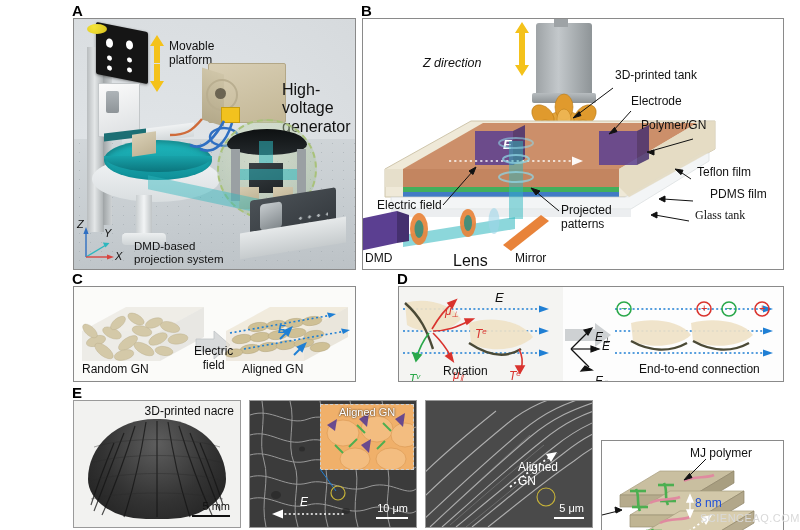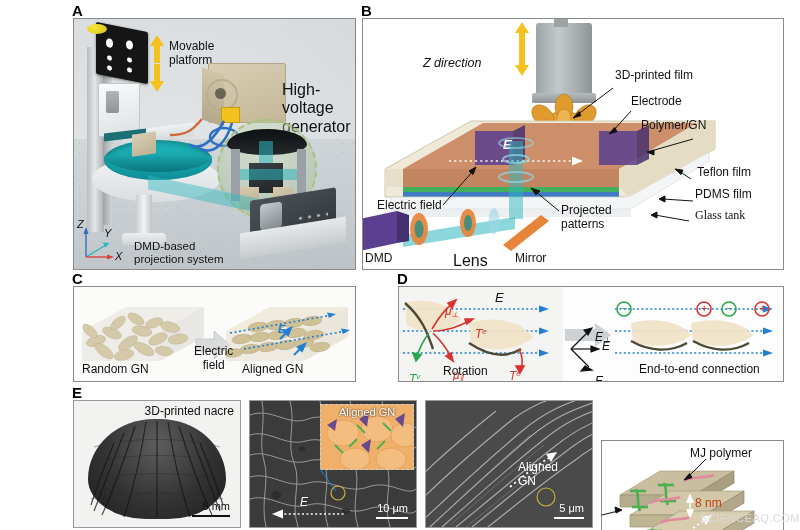--- a/index.html
+++ b/index.html
@@ -293,25 +293,25 @@
           <polygon points="296,180 302,183 302,177"></polygon>
         <line x1="326" y1="202" x2="292" y2="196"></line>
           <polygon points="288,196 294,199 294,193"></polygon>
         <line x1="80" y1="186" x2="110" y2="152"></line>
           <polygon points="113,148 106,152 110,155.5"></polygon>
         <line x1="196" y1="192" x2="172" y2="172"></line>
           <polygon points="168,169 173,176 177,172"></polygon>
       </g>
     </svg>
 
-    <div class="lab" style="left:252px;top:50px;font-size:12px;">3D-printed film</div>
+    <div class="lab" style="left:252px;top:50px;font-size:12px;">3D-printed tank</div>
     <div class="lab" style="left:268px;top:76px;font-size:12px;">Electrode</div>
     <div class="lab" style="left:278px;top:100px;font-size:12px;text-align:center;">Polymer/GN</div>
     <div class="lab" style="left:334px;top:147px;font-size:12px;">Teflon film</div>
-    <div class="lab" style="left:332px;top:169px;font-size:12px;">PDMS film</div>
+    <div class="lab" style="left:347px;top:169px;font-size:12px;">PDMS film</div>
     <div class="lab" style="left:332px;top:190px;font-size:12px;font-family:Liberation Serif, serif;">Glass tank</div>
     <div class="lab" style="left:14px;top:180px;font-size:12px;">Electric  field</div>
     <div class="lab" style="left:198px;top:185px;font-size:12px;">Projected
 patterns</div>
     <div class="lab" style="left:2px;top:233px;font-size:12px;">DMD</div>
     <div class="lab" style="left:90px;top:233px;font-size:16px;">Lens</div>
     <div class="lab" style="left:152px;top:233px;font-size:12px;">Mirror</div>
   </div>
 
   <div class="plabel" style="left:72px;top:270px;">C</div>
@@ -670,18 +670,18 @@
       <g stroke="#111" stroke-width="1" fill="#111">
         <line x1="104" y1="18" x2="86" y2="36"></line>
           <polygon points="82,39 90,36.6 87.6,32.4"></polygon>
         <line x1="116" y1="108" x2="104" y2="94"></line>
           <polygon points="101,90 104,98 108,94"></polygon>
         <line x1="-8" y1="76" x2="16" y2="70"></line>
           <polygon points="20,69 13,66 14,72"></polygon>
       </g>
     </svg>
     <div class="lab" style="left:88px;top:6px;font-size:12px;">MJ polymer</div>
-    <div class="lab w" style="left:93px;top:56px;font-size:12px;color:#c2410c;">8 nm</div>
+    <div class="lab w" style="left:93px;top:56px;font-size:12px;color:#1d4ed8;">8 nm</div>
     <div class="lab" style="left:55px;top:107px;font-size:12px;">Aligned GN</div>
   </div>
 
   <div class="watermark" style="left:700px;top:512px;">SCIENCEAQ.COM</div>
 </div>
 
 </body></html>

